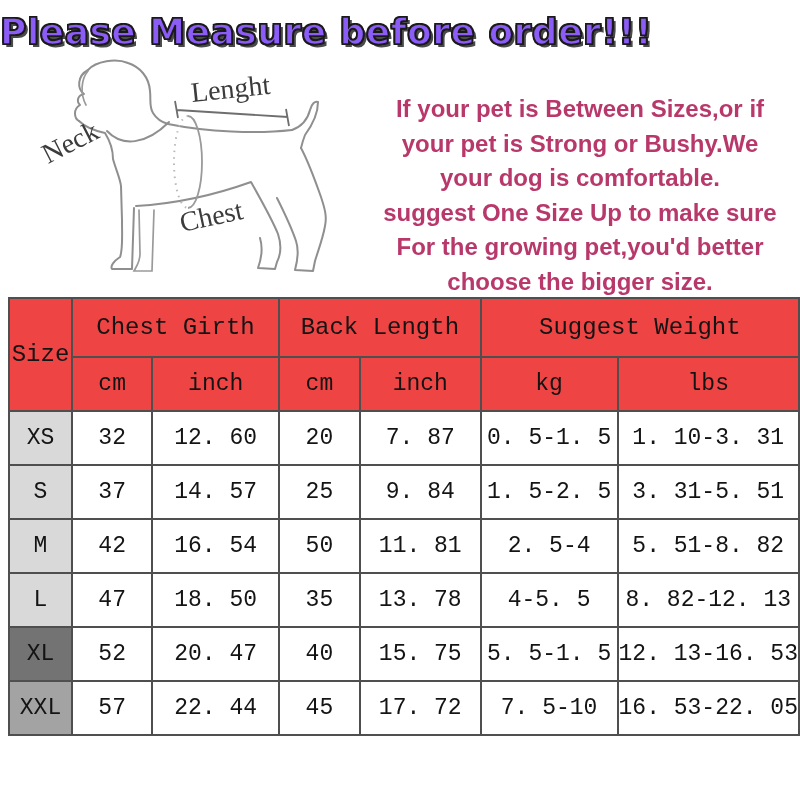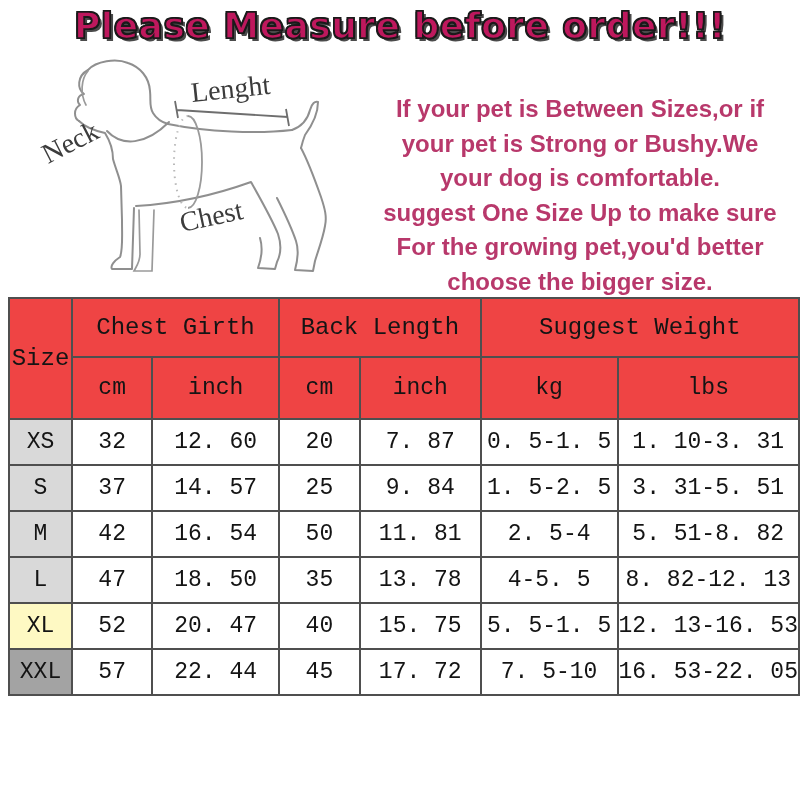--- a/index.html
+++ b/index.html
@@ -3,23 +3,23 @@
 <meta charset="utf-8">
 <style>
   html,body { margin:0; padding:0; }
   body {
     width:800px; height:800px; position:relative; background:#ffffff;
     font-family:"Liberation Sans", sans-serif; overflow:hidden;
   }
 
   
   .title {
-    position:absolute; top:5px; left:0; width:800px; text-align:center;
+    position:absolute; top:11px; left:0; width:644px; text-align:center;
     font-family:"DejaVu Sans", sans-serif; font-weight:bold; font-size:36px;
-    color:#be185d; letter-spacing:0.5px;
+    color:#8b5cf6; letter-spacing:0.5px;
     -webkit-text-stroke:1.6px #1a1a1a;
     text-shadow:-1px -1px 0 #1a1a1a, 1px -1px 0 #1a1a1a,
                 -1px 1px 0 #1a1a1a, 1px 1px 0 #1a1a1a,
                  3px 3px 0 #4a4a4a;
     white-space:nowrap;
   }
 
   
   .dog-wrap { position:absolute; left:22px; top:58px; width:370px; height:235px; }
   .dog-wrap svg { display:block; }
@@ -44,22 +44,22 @@
   }
   table.size-table td, table.size-table th {
     border:2px solid #4f4f4f; text-align:center; vertical-align:middle;
     padding:0; font-weight:normal; overflow:hidden; white-space:nowrap;
   }
   .shaded { background:#ef4444; }
   .group-h { font-size:24px; }
   .unit-h  { font-size:23px; }
   .cell    { font-size:23px; background:#ffffff; }
   tr.h1 { height:59px; }
-  tr.h2 { height:62px; }
-  tr.data { height:46px; }
+  tr.h2 { height:54px; }
+  tr.data { height:54px; }
 </style>
 </head>
 <body>
 
 <div class="title">Please Measure before order!!!</div>
 
 <div class="dog-wrap">
   <svg width="370" height="235" viewBox="0 0 370 235">
 
     <path class="dog-line" d="M 57,63 C 52,60 51,51 58,47 C 54,43 56,37 62,36 C 55,31 55,18 66,12 C 74,3 94,0 106,5 C 118,9 127,19 128,33 C 129,42 127,49 131,55 C 134,60 139,64 146,66"></path>
@@ -155,21 +155,21 @@
   <tr class="data">
     <td class="shaded cell" style="background:#d9d9d9">L</td>
     <td class="cell">47</td>
     <td class="cell">18. 50</td>
     <td class="cell">35</td>
     <td class="cell">13. 78</td>
     <td class="cell">4-5. 5</td>
     <td class="cell">8. 82-12. 13</td>
   </tr>
   <tr class="data">
-    <td class="shaded cell" style="background:#fef9c3">XL</td>
+    <td class="shaded cell" style="background:#737373">XL</td>
     <td class="cell">52</td>
     <td class="cell">20. 47</td>
     <td class="cell">40</td>
     <td class="cell">15. 75</td>
     <td class="cell">5. 5-1. 5</td>
     <td class="cell">12. 13-16. 53</td>
   </tr>
   <tr class="data">
     <td class="shaded cell" style="background:#a3a3a3">XXL</td>
     <td class="cell">57</td>

